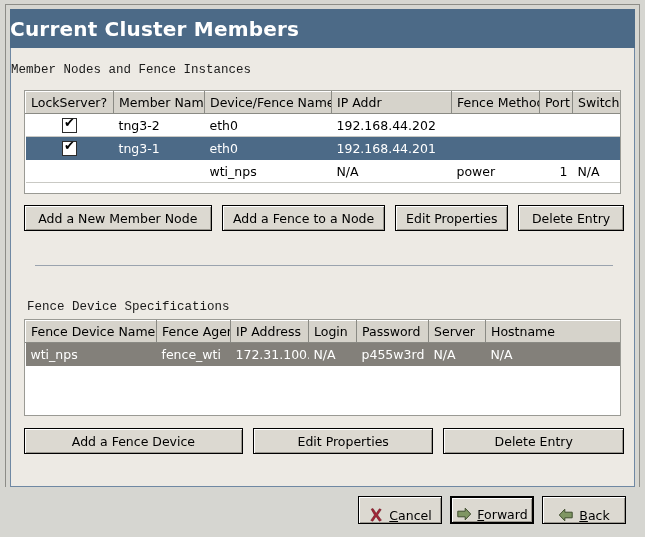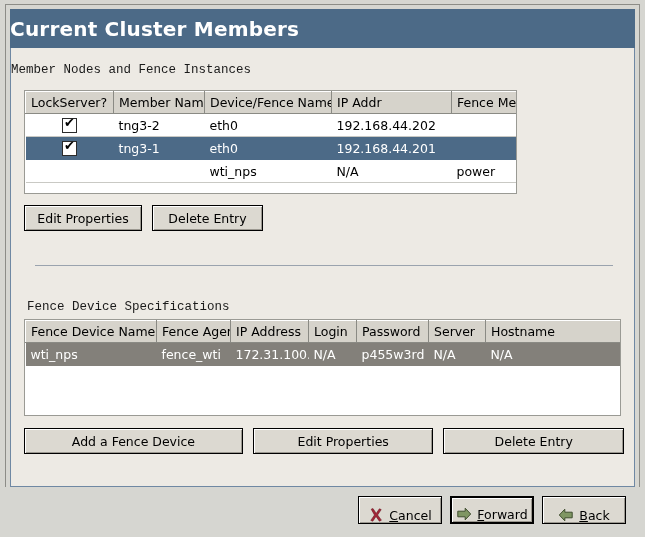--- a/index.html
+++ b/index.html
@@ -215,21 +215,21 @@
   <div class="titlebar">
     <div class="titlebar-text">Current Cluster Members</div>
   </div>
 
   <div class="content-panel">
 
     <div style="position:absolute; left:0; top:15px; width:623px;">
       <div class="section-title">Member Nodes and Fence Instances</div>
     </div>
 
-    <div class="tablebox" style="position:absolute; left:13px; top:42px; width:493px; height:104px;">
+    <div class="tablebox" style="position:absolute; left:13px; top:42px; width:597px; height:104px;">
       <table class="grid">
         <colgroup>
           <col style="width:88px">
             <col style="width:91px">
             <col style="width:127px">
           <col style="width:120px">
             <col style="width:88px">
             <col style="width:33px">
             <col style="width:50px">
         </colgroup>
@@ -278,20 +278,22 @@
             <td>N/A</td>
             <td>power</td>
             <td class="right">1</td>
             <td>N/A</td>
           </tr>
         </tbody>
       </table>
     </div>
 
     <div class="btnrow" style="position:absolute; left:13px; top:157px; width:600px; gap:10px;">
+      <div class="btn" style="width:197px; height:26px;">Add a New Member Node</div>
+      <div class="btn" style="width:172px; height:26px;">Add a Fence to a Node</div>
       <div class="btn" style="width:118px; height:26px;">Edit Properties</div>
       <div class="btn" style="width:111px; height:26px;">Delete Entry</div>
     </div>
 
     <div class="sep-line" style="position:absolute; left:24px; top:217px; width:578px;"></div>
 
     <div style="position:absolute; left:0; top:252px; width:502px;margin-left:16px;">
       <div class="section-title">Fence Device Specifications</div>
     </div>
 

